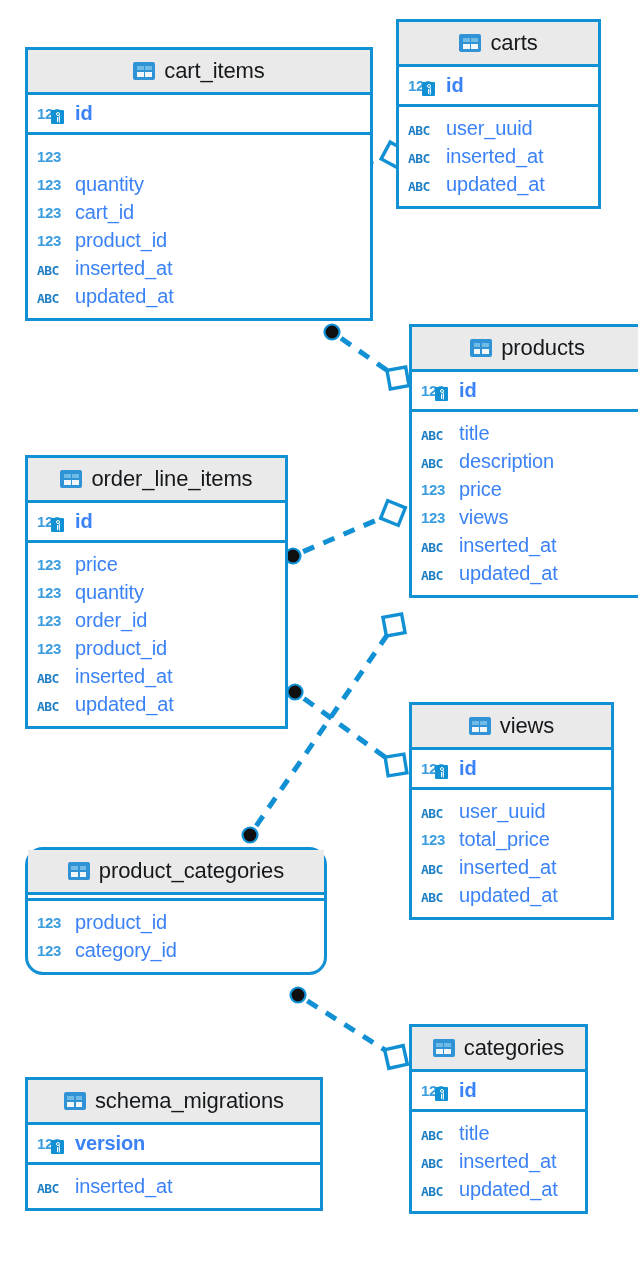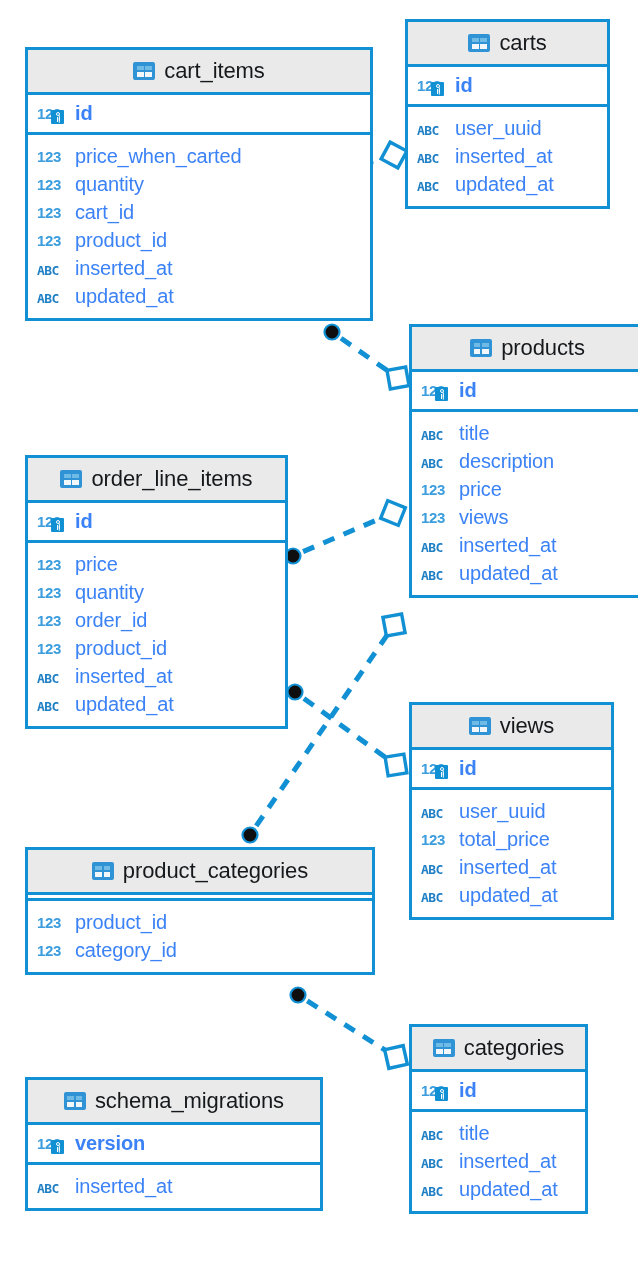--- a/index.html
+++ b/index.html
@@ -229,21 +229,20 @@
               <span class="key-badge"></span>
             </span>
             <span class="col-name">id</span>
           </div>
         </div>
         <div class="col-section">
           <div class="col">
             <span class="type-icon">
               <span class="num">123</span>
             </span>
-            <span class="col-name">price_when_carted</span>
           </div>
           <div class="col">
             <span class="type-icon">
               <span class="num">123</span>
             </span>
             <span class="col-name">quantity</span>
           </div>
           <div class="col">
             <span class="type-icon">
               <span class="num">123</span>
@@ -263,21 +262,21 @@
             <span class="col-name">inserted_at</span>
           </div>
           <div class="col">
             <span class="type-icon">
               <span class="abc">ABC</span>
             </span>
             <span class="col-name">updated_at</span>
           </div>
         </div>
       </div>
-      <div class="entity" style="left: 405px; top: 19px; width: 205px;">
+      <div class="entity" style="left: 396px; top: 19px; width: 205px;">
         <div class="entity-header">
           <span class="table-glyph">
             <i></i>
             <i></i>
             <i class="b"></i>
             <i class="b"></i>
           </span>
           <span class="entity-title">carts</span>
         </div>
         <div class="pk-section">
@@ -465,21 +464,21 @@
             <span class="col-name">inserted_at</span>
           </div>
           <div class="col">
             <span class="type-icon">
               <span class="abc">ABC</span>
             </span>
             <span class="col-name">updated_at</span>
           </div>
         </div>
       </div>
-      <div class="entity" style="left: 25px; top: 847px; width: 350px;">
+      <div class="entity" style="left: 25px; top: 847px; width: 302px; border-radius: 18px;">
         <div class="entity-header">
           <span class="table-glyph">
             <i></i>
             <i></i>
             <i class="b"></i>
             <i class="b"></i>
           </span>
           <span class="entity-title">product_categories</span>
         </div>
         <div class="pk-section empty"></div>

